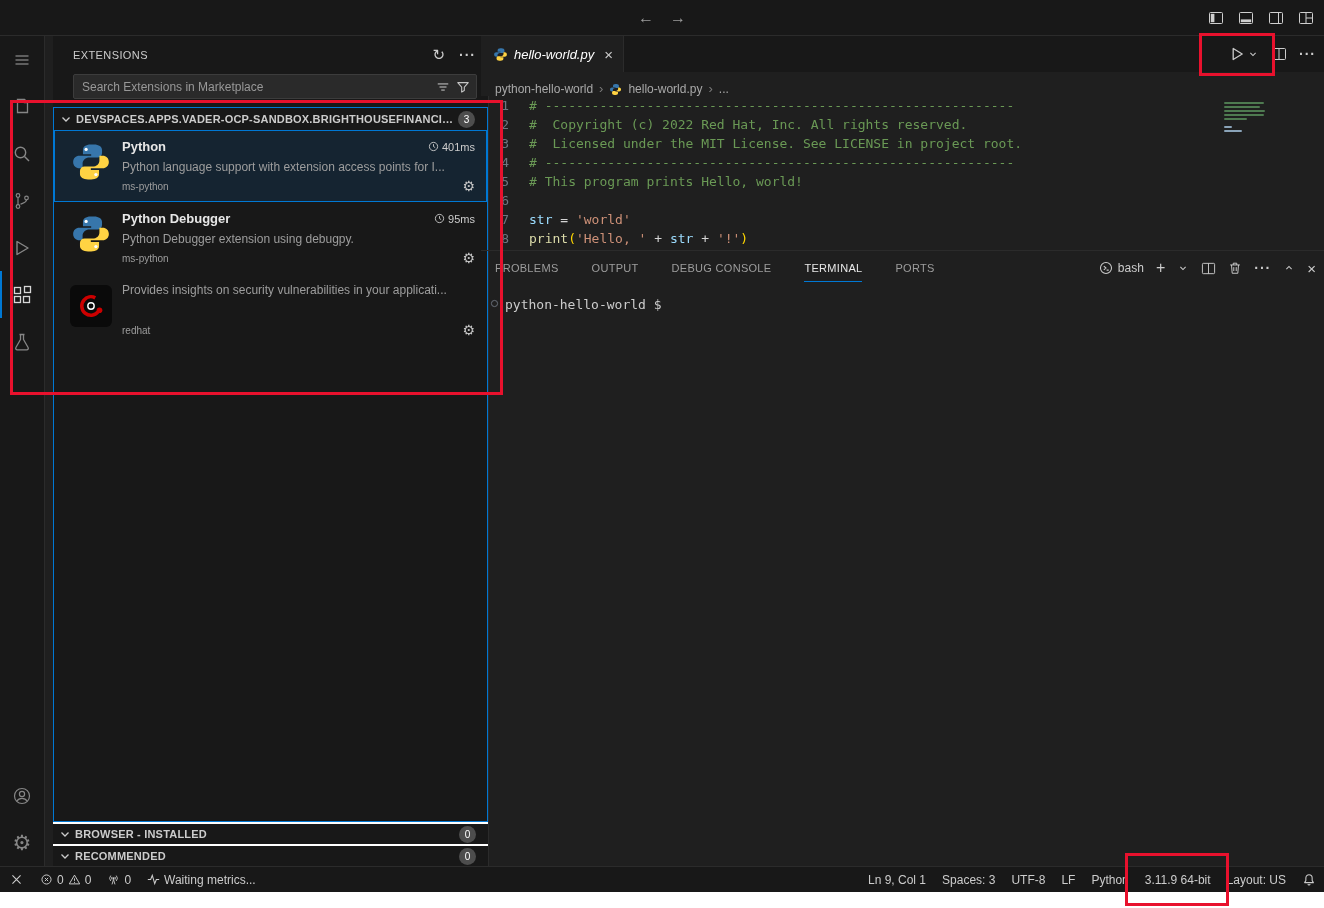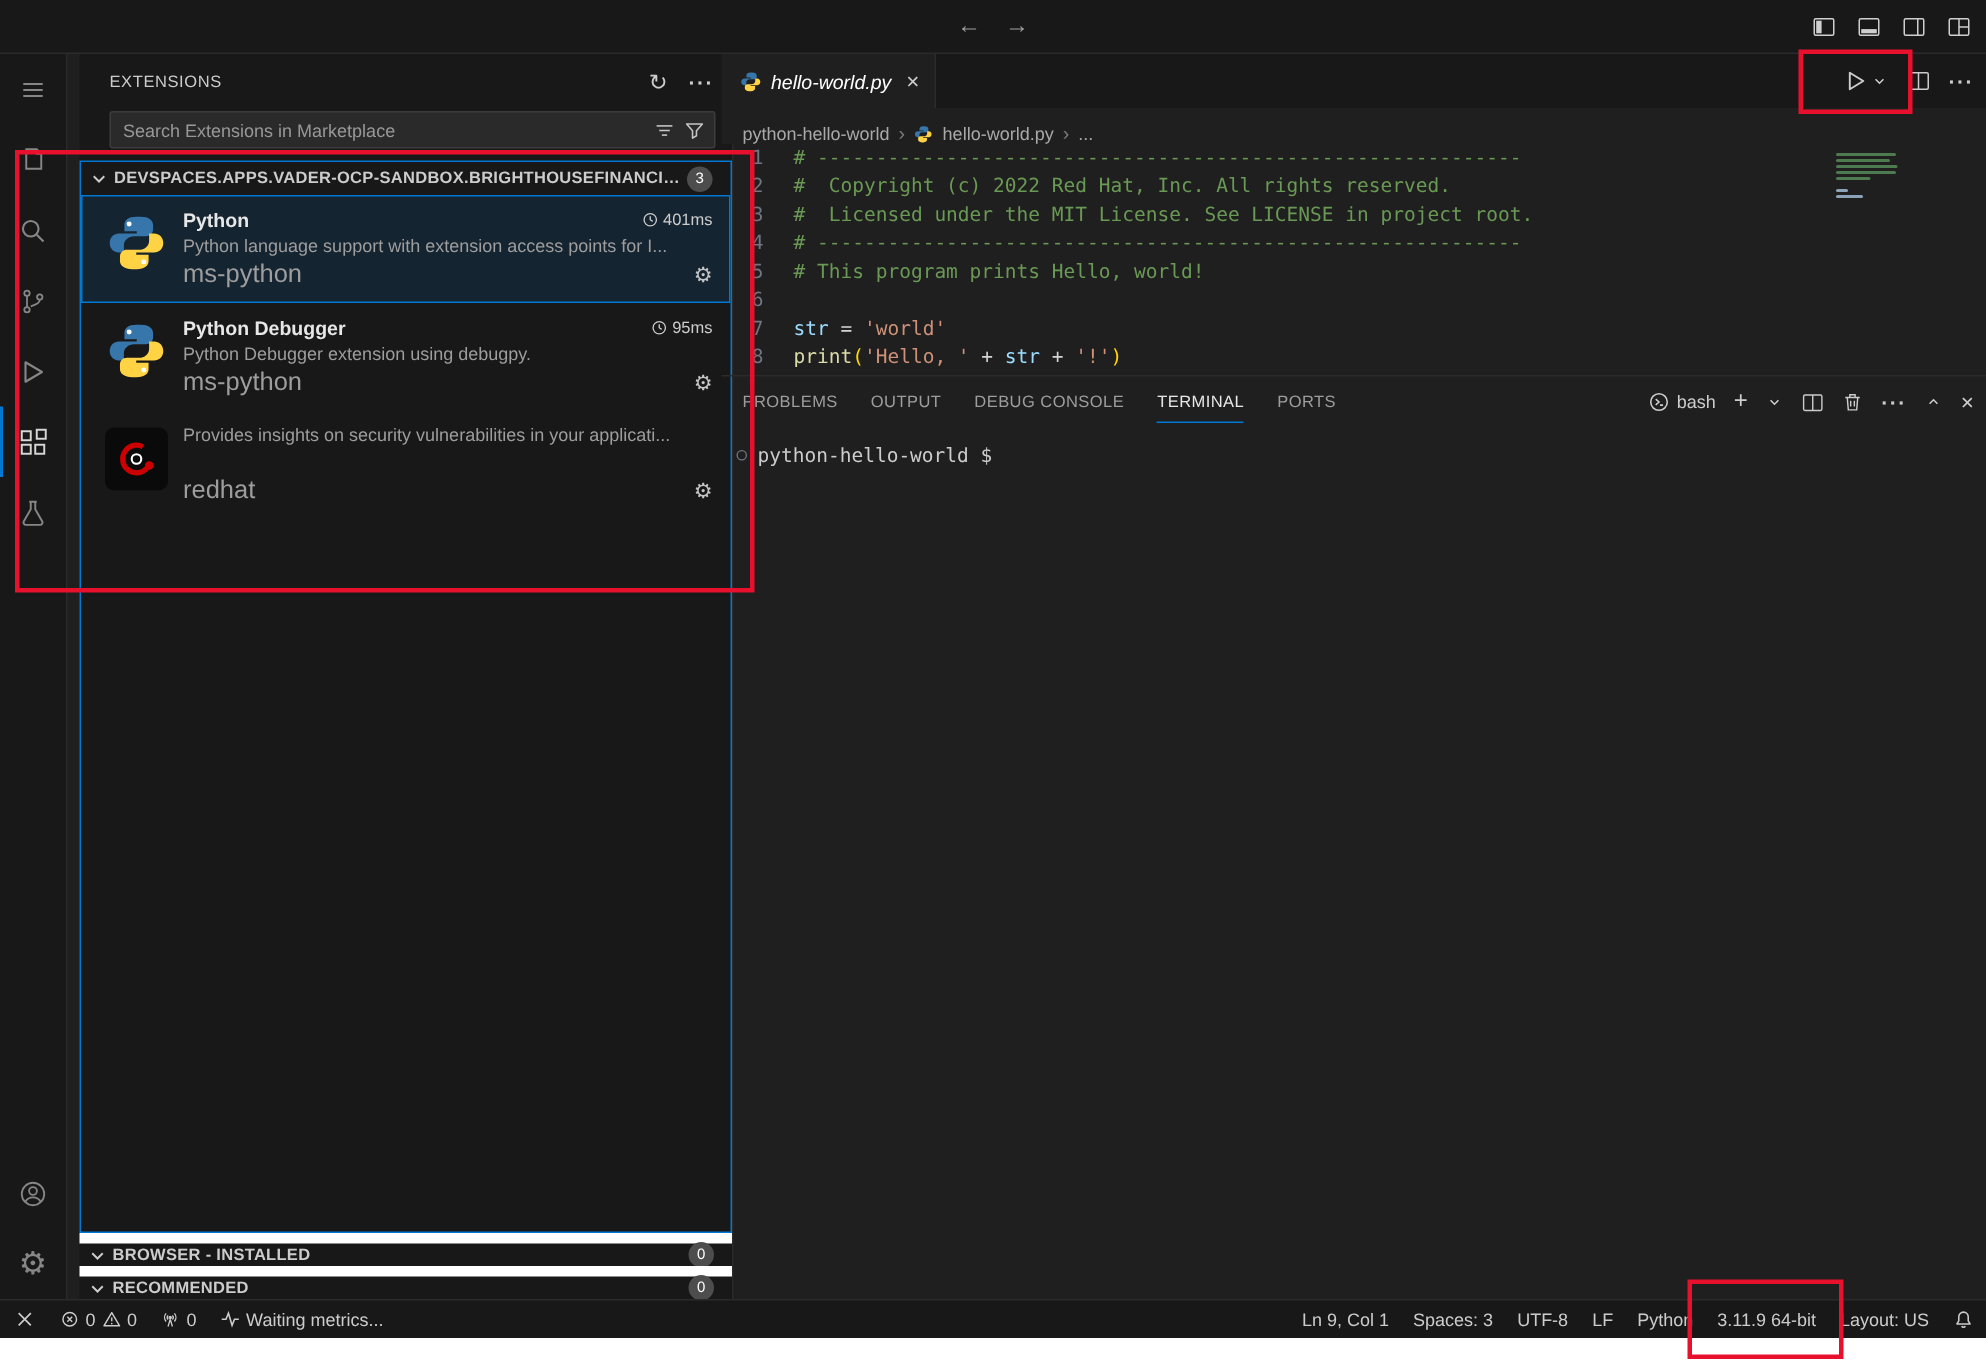--- a/index.html
+++ b/index.html
@@ -73,25 +73,25 @@
   .ext-row { height:72px; display:flex; gap:10px; padding:9px 12px 9px 16px; cursor:pointer; position:relative; }
   .ext-row.selected { background:rgba(13,82,140,0.22); outline:1px solid #0078d4; outline-offset:-1px; }
   .ext-icon { width:42px; height:42px; flex:none; margin-top:2px; }
   .ext-icon.redhat { background:#0a0a0a; border-radius:6px; display:flex; align-items:center; justify-content:center; }
   .ext-body { flex:1; min-width:0; display:flex; flex-direction:column; justify-content:space-between; }
   .ext-title-row { display:flex; align-items:center; }
   .ext-name { font-size:13px; font-weight:bold; color:#e7e7e7; white-space:nowrap; }
   .ext-time { margin-left:auto; display:flex; align-items:center; gap:3px; font-size:11px; color:#cccccc; }
   .ext-desc { font-size:12px; color:#9d9d9d; white-space:nowrap; overflow:hidden; text-overflow:ellipsis; }
   .ext-foot { display:flex; align-items:center; }
-  .ext-pub { font-size:17px; color:#9d9d9d; }
+  .ext-pub { font-size:10px; color:#9d9d9d; }
   .gear { margin-left:auto; font-size:14px; color:#c5c5c5; cursor:pointer; line-height:1; }
   .sb-bottom-section {
     height:22px; display:flex; align-items:center; gap:2px; padding:0 12px 0 4px;
-    font-size:11px; font-weight:bold; color:#cccccc; border-top:7px solid #ffffff; cursor:pointer;
+    font-size:11px; font-weight:bold; color:#cccccc; border-top:2px solid #ffffff; cursor:pointer;
   }
 
   
   .editor-col { position:absolute; left:481px; top:36px; width:843px; height:830px; display:flex; flex-direction:column; }
   .tab-bar { height:36px; background:#181818; display:flex; align-items:stretch; position:relative; }
   .tab {
     display:flex; align-items:center; gap:6px; padding:0 10px 0 12px;
     background:#1f1f1f; border-right:1px solid #2b2b2b; color:#ffffff; cursor:pointer;
   }
   .tab-label { font-style:italic; font-size:13px; }
@@ -112,21 +112,21 @@
   .tk-var { color:#9cdcfe; }
   .tk-func { color:#dcdcaa; }
   .tk-plain { color:#d4d4d4; }
   .tk-bracket { color:#ffd700; }
   .minimap { position:absolute; right:58px; top:6px; width:42px; display:flex; flex-direction:column; gap:2px; }
   .mm-line { height:2px; border-radius:1px; }
 
   
   .panel { flex:1; border-top:1px solid #2b2b2b; display:flex; flex-direction:column; position:relative; }
   .panel-header { height:34px; display:flex; align-items:center; padding:0 8px 0 14px; }
-  .panel-tabs { display:flex; gap:22px; }
+  .panel-tabs { display:flex; gap:33px; }
   .panel-tab { font-size:11px; color:#9d9d9d; letter-spacing:0.3px; padding:8px 0 7px; border-bottom:1px solid transparent; cursor:pointer; }
   .panel-tab.active { color:#e7e7e7; border-bottom:1px solid #0078d4; }
   .panel-actions { margin-left:auto; display:flex; align-items:center; gap:12px; color:#cccccc; }
   .bash-group { display:flex; align-items:center; gap:5px; cursor:pointer; font-size:12px; color:#cccccc; }
   .panel-plus { font-size:16px; cursor:pointer; }
   .panel-x { font-size:15px; cursor:pointer; }
   .terminal-body { flex:1; position:relative; font-family:"DejaVu Sans Mono", monospace; font-size:13px; color:#cccccc; }
   .term-decoration { position:absolute; left:9px; top:14px; color:#6e7681; }
   .term-prompt { position:absolute; left:24px; top:12px; white-space:pre; }
 

